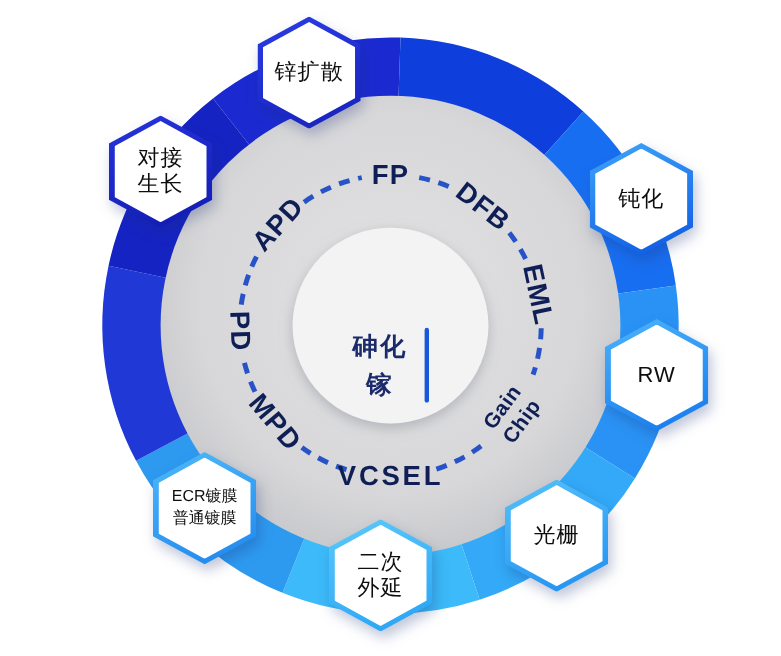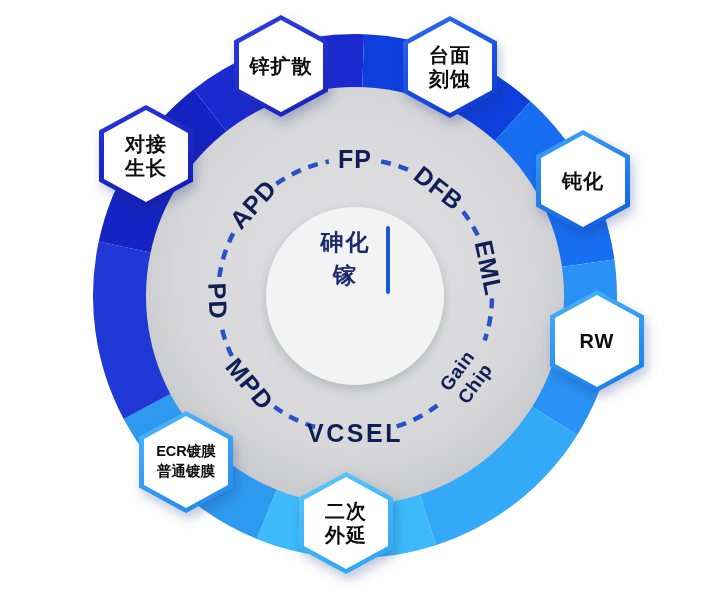--- a/index.html
+++ b/index.html
@@ -25,29 +25,29 @@
     clip-path:polygon(50% 0,100% 25%,100% 75%,50% 100%,0 75%,0 25%);
   }
   .hex .inner {
     position:absolute; left:5px; top:5px; right:5px; bottom:5px;
     clip-path:polygon(50% 0,100% 25%,100% 75%,50% 100%,0 75%,0 25%);
     background:#ffffff;
   }
   .hex .label {
     position:absolute; inset:0; display:flex; flex-direction:column;
     align-items:center; justify-content:center;
-    font-weight:bold; font-size:20px; line-height:1.2; letter-spacing:1px;
+    font-weight:normal; font-size:20px; line-height:1.2; letter-spacing:1px;
     color:#0d0d0d; text-align:center;
   }
   .hex .label.small { font-size:14.5px; letter-spacing:0; line-height:1.35; }
 
   
   .center-label {
     position:absolute; left:245px; top:226px; width:220px; height:140px;
-    display:flex; align-items:flex-start; justify-content:center; gap:15px;
+    display:flex; align-items:flex-end; justify-content:center; gap:15px;
     color:#1b2a6b; font-weight:bold; font-size:23px; line-height:1.45;
     letter-spacing:2px; text-align:center;
   }
   .center-label .divider {
     width:4px; height:68px; background:#1857d8; border-radius:2px;
   }
 </style>
 </head>
 <body>
 
@@ -113,47 +113,47 @@
 
   <div class="hex" style="left:234px; top:15px;">
     <div class="shape" style="background:linear-gradient(160deg,#2a3ce4,#1722bb);"></div>
     <div class="inner"></div>
     <div class="label">
       <div>锌扩散</div>
       <div></div>
     </div>
   </div>
 
-  <div class="hex" style="left:403px; top:16px;">
-    <div class="shape" style="background:linear-gradient(160deg,#2a6cf2,#0c35d4);"></div>
-    <div class="inner"></div>
-    <div class="label">
-      <div>台面</div>
-      <div>刻蚀</div>
-    </div>
-  </div>
 
   <div class="hex" style="left:536px; top:130px;">
     <div class="shape" style="background:linear-gradient(160deg,#3fa6f8,#0c57e4);"></div>
     <div class="inner"></div>
     <div class="label">
       <div>钝化</div>
       <div></div>
     </div>
   </div>
 
   <div class="hex" style="left:550px; top:290px;">
     <div class="shape" style="background:linear-gradient(160deg,#4cb4f9,#1478ee);"></div>
     <div class="inner"></div>
     <div class="label">
       <div>RW</div>
       <div></div>
     </div>
   </div>
 
+  <div class="hex" style="left:459px; top:436px;">
+    <div class="shape" style="background:linear-gradient(160deg,#55c2fa,#1f8ff2);"></div>
+    <div class="inner"></div>
+    <div class="label">
+      <div>光栅</div>
+      <div></div>
+    </div>
+  </div>
 
   <div class="hex" style="left:299px; top:472px;">
     <div class="shape" style="background:linear-gradient(160deg,#5bcafb,#27a2f5);"></div>
     <div class="inner"></div>
     <div class="label">
       <div>二次</div>
       <div>外延</div>
     </div>
   </div>
 

